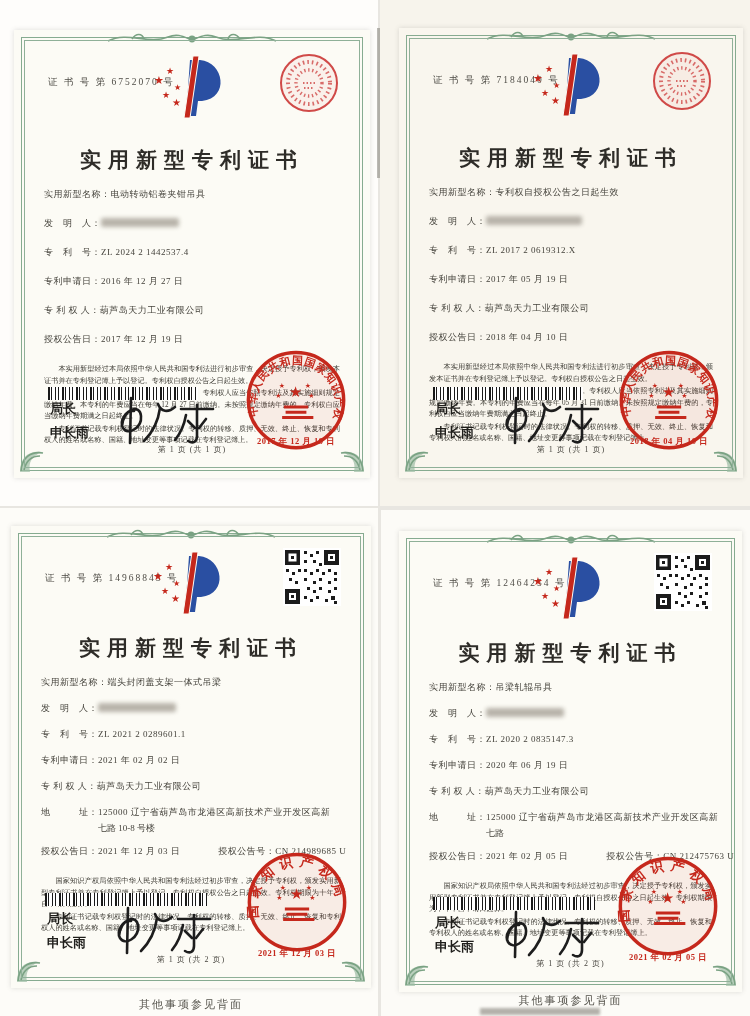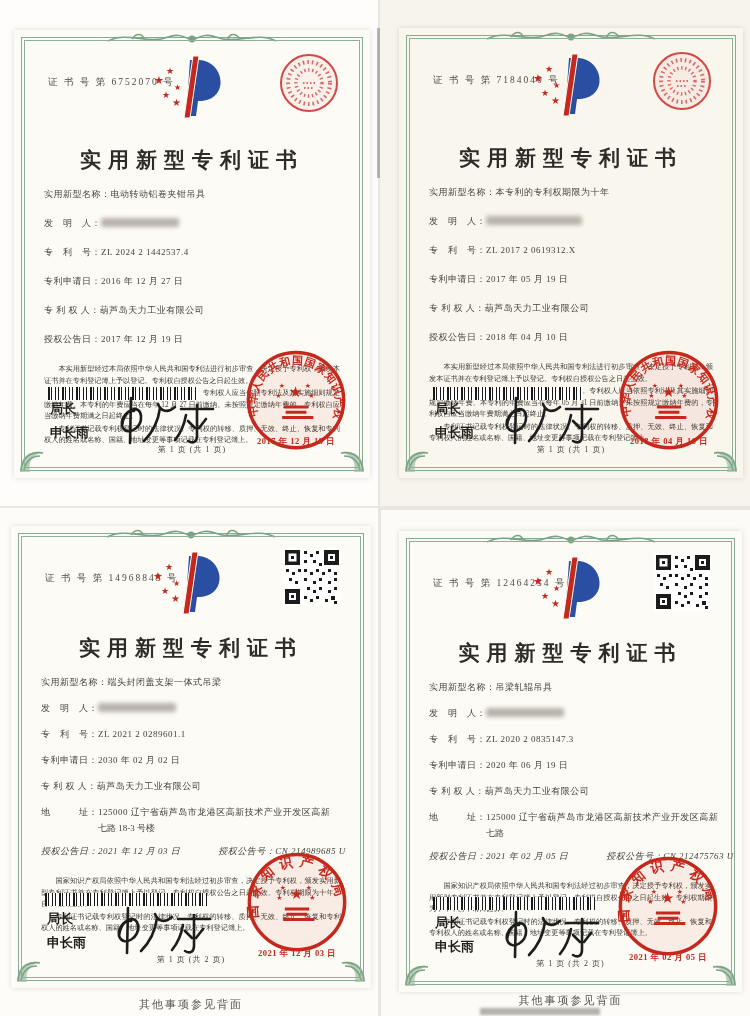--- a/index.html
+++ b/index.html
@@ -39,21 +39,21 @@
   .title { text-align:center; font-size:21px; font-weight:700; letter-spacing:7px; color:#2e2c28; margin:8px 0 14px 0; white-space:nowrap; }
   .v2 .title { margin-top:4px; }
 
   .fields { font-size:9px; color:#45433c; }
   .row { margin-bottom:16px; white-space:nowrap; }
   .v2 .row { margin-bottom:13px; }
   .lbl { letter-spacing:.5px; }
   .val { letter-spacing:.5px; }
   .redact { display:inline-block; width:78px; height:9px; background:#b8b3aa; filter:blur(2px); border-radius:2px; vertical-align:-1px; }
   .addr2 { padding-left:57px; margin-top:-10px; margin-bottom:10px; font-size:9px; }
-  .grant-row { display:flex; gap:38px;font-style:italic; }
+  .grant-row { display:flex; gap:38px; }
 
   .body-text { font-size:7.2px; line-height:1.6; color:#3c3a33; text-align:justify; margin-top:18px; }
   .body-text p { text-indent:2em; margin-bottom:1px; }
 
   .barcode { position:absolute; left:26px; height:13px; background:
     repeating-linear-gradient(90deg,#191919 0 2px,#fff 2px 3px,#191919 3px 4px,#fff 4px 7px,#191919 7px 8px,#fff 8px 10px,#191919 10px 11px,#fff 11px 14px); }
   .v1 .barcode { bottom:70px; width:150px; }
   .v2 .barcode { bottom:74px; width:162px; }
 
   .director { position:absolute; left:28px; bottom:26px; font-size:13px; font-weight:700; color:#1f1e1b; line-height:1.8; font-family:"Liberation Sans","DejaVu Sans",sans-serif; }
@@ -246,21 +246,21 @@
       <div class="cert-no">证 书 号 第 7184040 号</div>
       <svg class="logo" width="84" height="68" viewBox="0 0 84 68">
           <use href="#cnipa-logo"></use>
         </svg>
       <svg class="corner" width="62" height="62" viewBox="0 0 62 62">
           <use href="#agency-seal-g"></use>
         </svg>
     </div>
     <div class="title">实用新型专利证书</div>
     <div class="fields">
-      <div class="row"><span class="lbl">实用新型名称：</span><span class="val">本专利的专利权期限为十年</span></div>
+      <div class="row"><span class="lbl">实用新型名称：</span><span class="val">专利权自授权公告之日起生效</span></div>
       <div class="row"><span class="lbl">发　明　人：</span><span class="redact" style="width:96px"></span></div>
       <div class="row"><span class="lbl">专　利　号：</span><span class="val">ZL 2017 2 0619312.X</span></div>
       <div class="row"><span class="lbl">专利申请日：</span><span class="val">2017 年 05 月 19 日</span></div>
       <div class="row"><span class="lbl">专 利 权 人：</span><span class="val">葫芦岛天力工业有限公司</span></div>
       <div class="row"><span class="lbl">授权公告日：</span><span class="val">2018 年 04 月 10 日</span></div>
     </div>
     <div class="body-text">
       <p>本实用新型经过本局依照中华人民共和国专利法进行初步审查，决定授予专利权，颁发本证书并在专利登记簿上予以登记。专利权自授权公告之日起生效。</p>
       <p>本专利的专利权期限为十年，自申请日起算。专利权人应当依照专利法及其实施细则规定缴纳年费。本专利的年费应当在每年 05 月 31 日前缴纳。未按照规定缴纳年费的，专利权自应当缴纳年费期满之日起终止。</p>
       <p>专利证书记载专利权登记时的法律状况。专利权的转移、质押、无效、终止、恢复和专利权人的姓名或名称、国籍、地址变更等事项记载在专利登记簿上。</p>
@@ -313,24 +313,24 @@
         </svg>
       <svg class="corner" width="58" height="58" viewBox="0 0 58 58">
           <use href="#qr-g"></use>
         </svg>
     </div>
     <div class="title">实用新型专利证书</div>
     <div class="fields">
       <div class="row"><span class="lbl">实用新型名称：</span><span class="val">端头封闭盖支架一体式吊梁</span></div>
       <div class="row"><span class="lbl">发　明　人：</span><span class="redact"></span></div>
       <div class="row"><span class="lbl">专　利　号：</span><span class="val">ZL 2021 2 0289601.1</span></div>
-      <div class="row"><span class="lbl">专利申请日：</span><span class="val">2030 年 02 月 02 日</span></div>
+      <div class="row"><span class="lbl">专利申请日：</span><span class="val">2021 年 02 月 02 日</span></div>
       <div class="row"><span class="lbl">专 利 权 人：</span><span class="val">葫芦岛天力工业有限公司</span></div>
       <div class="row"><span class="lbl">地　　　址：</span><span class="val">125000 辽宁省葫芦岛市龙港区高新技术产业开发区高新</span></div>
-      <div class="addr2">七路 18-3 号楼</div>
+      <div class="addr2">七路 10-8 号楼</div>
       <div class="row grant-row">
         <span><span class="lbl">授权公告日：</span><span class="val">2021 年 12 月 03 日</span></span>
         <span><span class="lbl">授权公告号：</span><span class="val">CN 214989685 U</span></span>
       </div>
     </div>
     <div class="body-text">
       <p>国家知识产权局依照中华人民共和国专利法经过初步审查，决定授予专利权，颁发实用新型专利证书并在专利登记簿上予以登记。专利权自授权公告之日起生效。专利权期限为十年，自申请日起算。</p>
       <p>专利证书记载专利权登记时的法律状况。专利权的转移、质押、无效、终止、恢复和专利权人的姓名或名称、国籍、地址变更等事项记载在专利登记簿上。</p>
     </div>
     <div class="barcode"></div>

